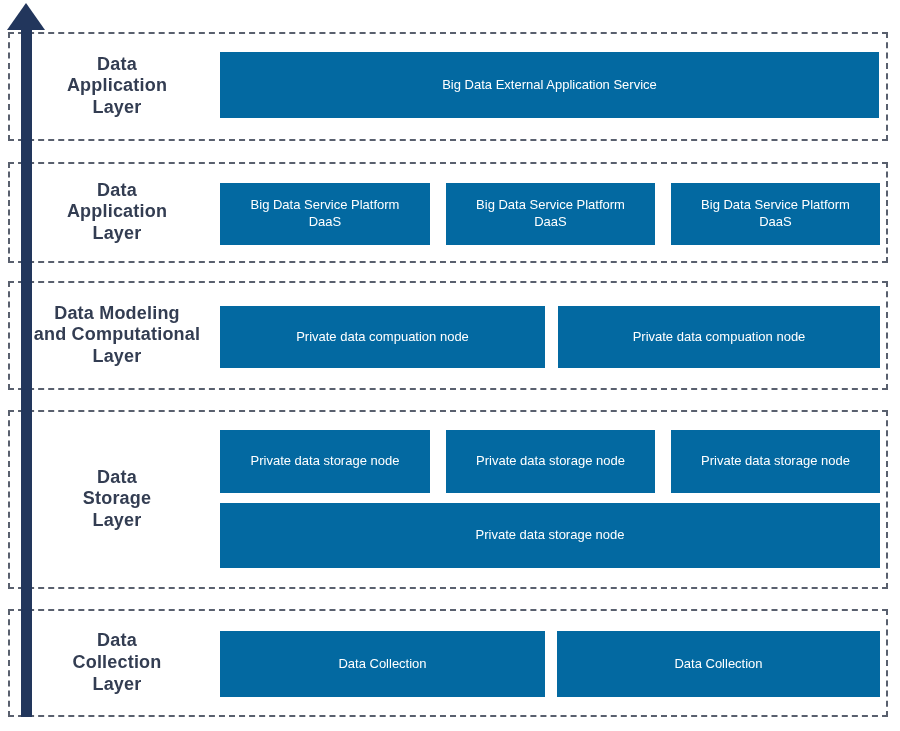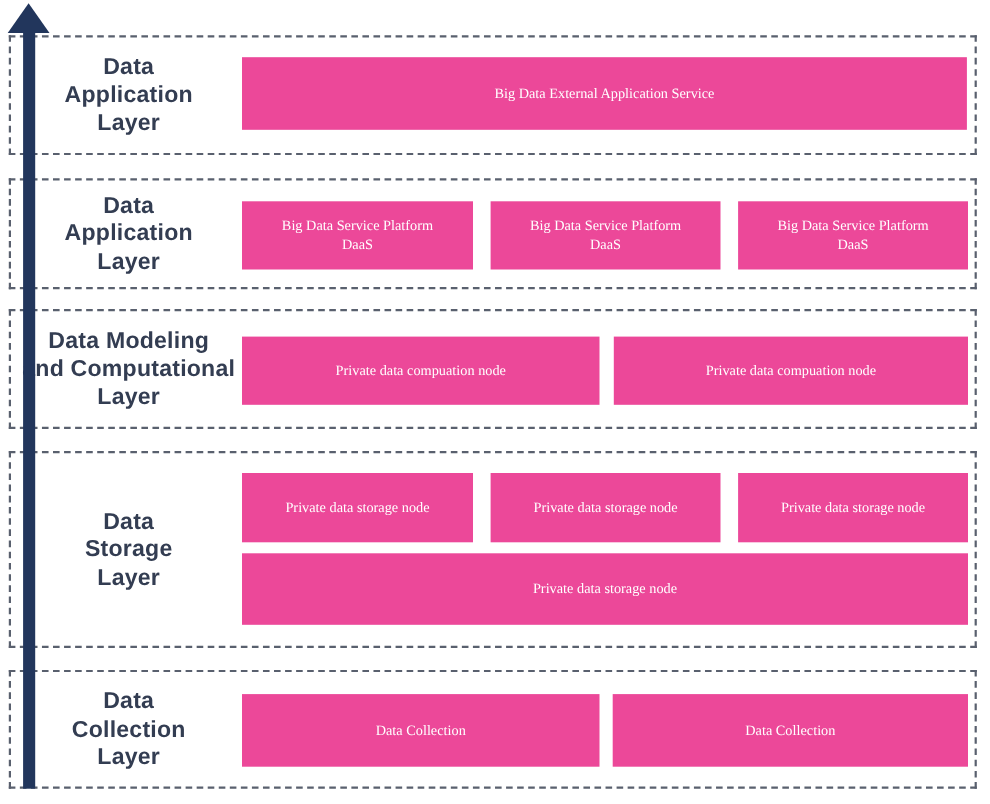--- a/index.html
+++ b/index.html
@@ -51,40 +51,39 @@
   .layer-4 { top: 410px; height: 179px; }
   .layer-5 { top: 609px; height: 108px; }
   
   .layer-label {
     position: absolute;
     left: 0;
     width: 214px;
     top: 50%;
     transform: translateY(-50%);
     text-align: center;
-    font-size: 21px;
+    font-size: 18px;
     font-weight: bold;
     line-height: 1.22;
     color: #333d52;
     white-space: pre-line;
     letter-spacing: 0.2px;
   }
   
   .node {
     position: absolute;
-    background: #ec4899;
+    background: #0369a1;
     color: #ffffff;
     display: flex;
     align-items: center;
     justify-content: center;
     text-align: center;
     font-size: 13px;
     line-height: 1.3;
     white-space: pre-line;
-    font-family: Liberation Serif, serif;
   }
   
   .l1-n1 { left: 210px; top: 18px; width: 659px; height: 66px; }
   
   .l2-n1 { left: 210px; top: 19px; width: 210px; height: 62px; }
   .l2-n2 { left: 436px; top: 19px; width: 209px; height: 62px; }
   .l2-n3 { left: 661px; top: 19px; width: 209px; height: 62px; }
   
   .l3-n1 { left: 210px; top: 23px; width: 325px; height: 62px; }
   .l3-n2 { left: 548px; top: 23px; width: 322px; height: 62px; }

